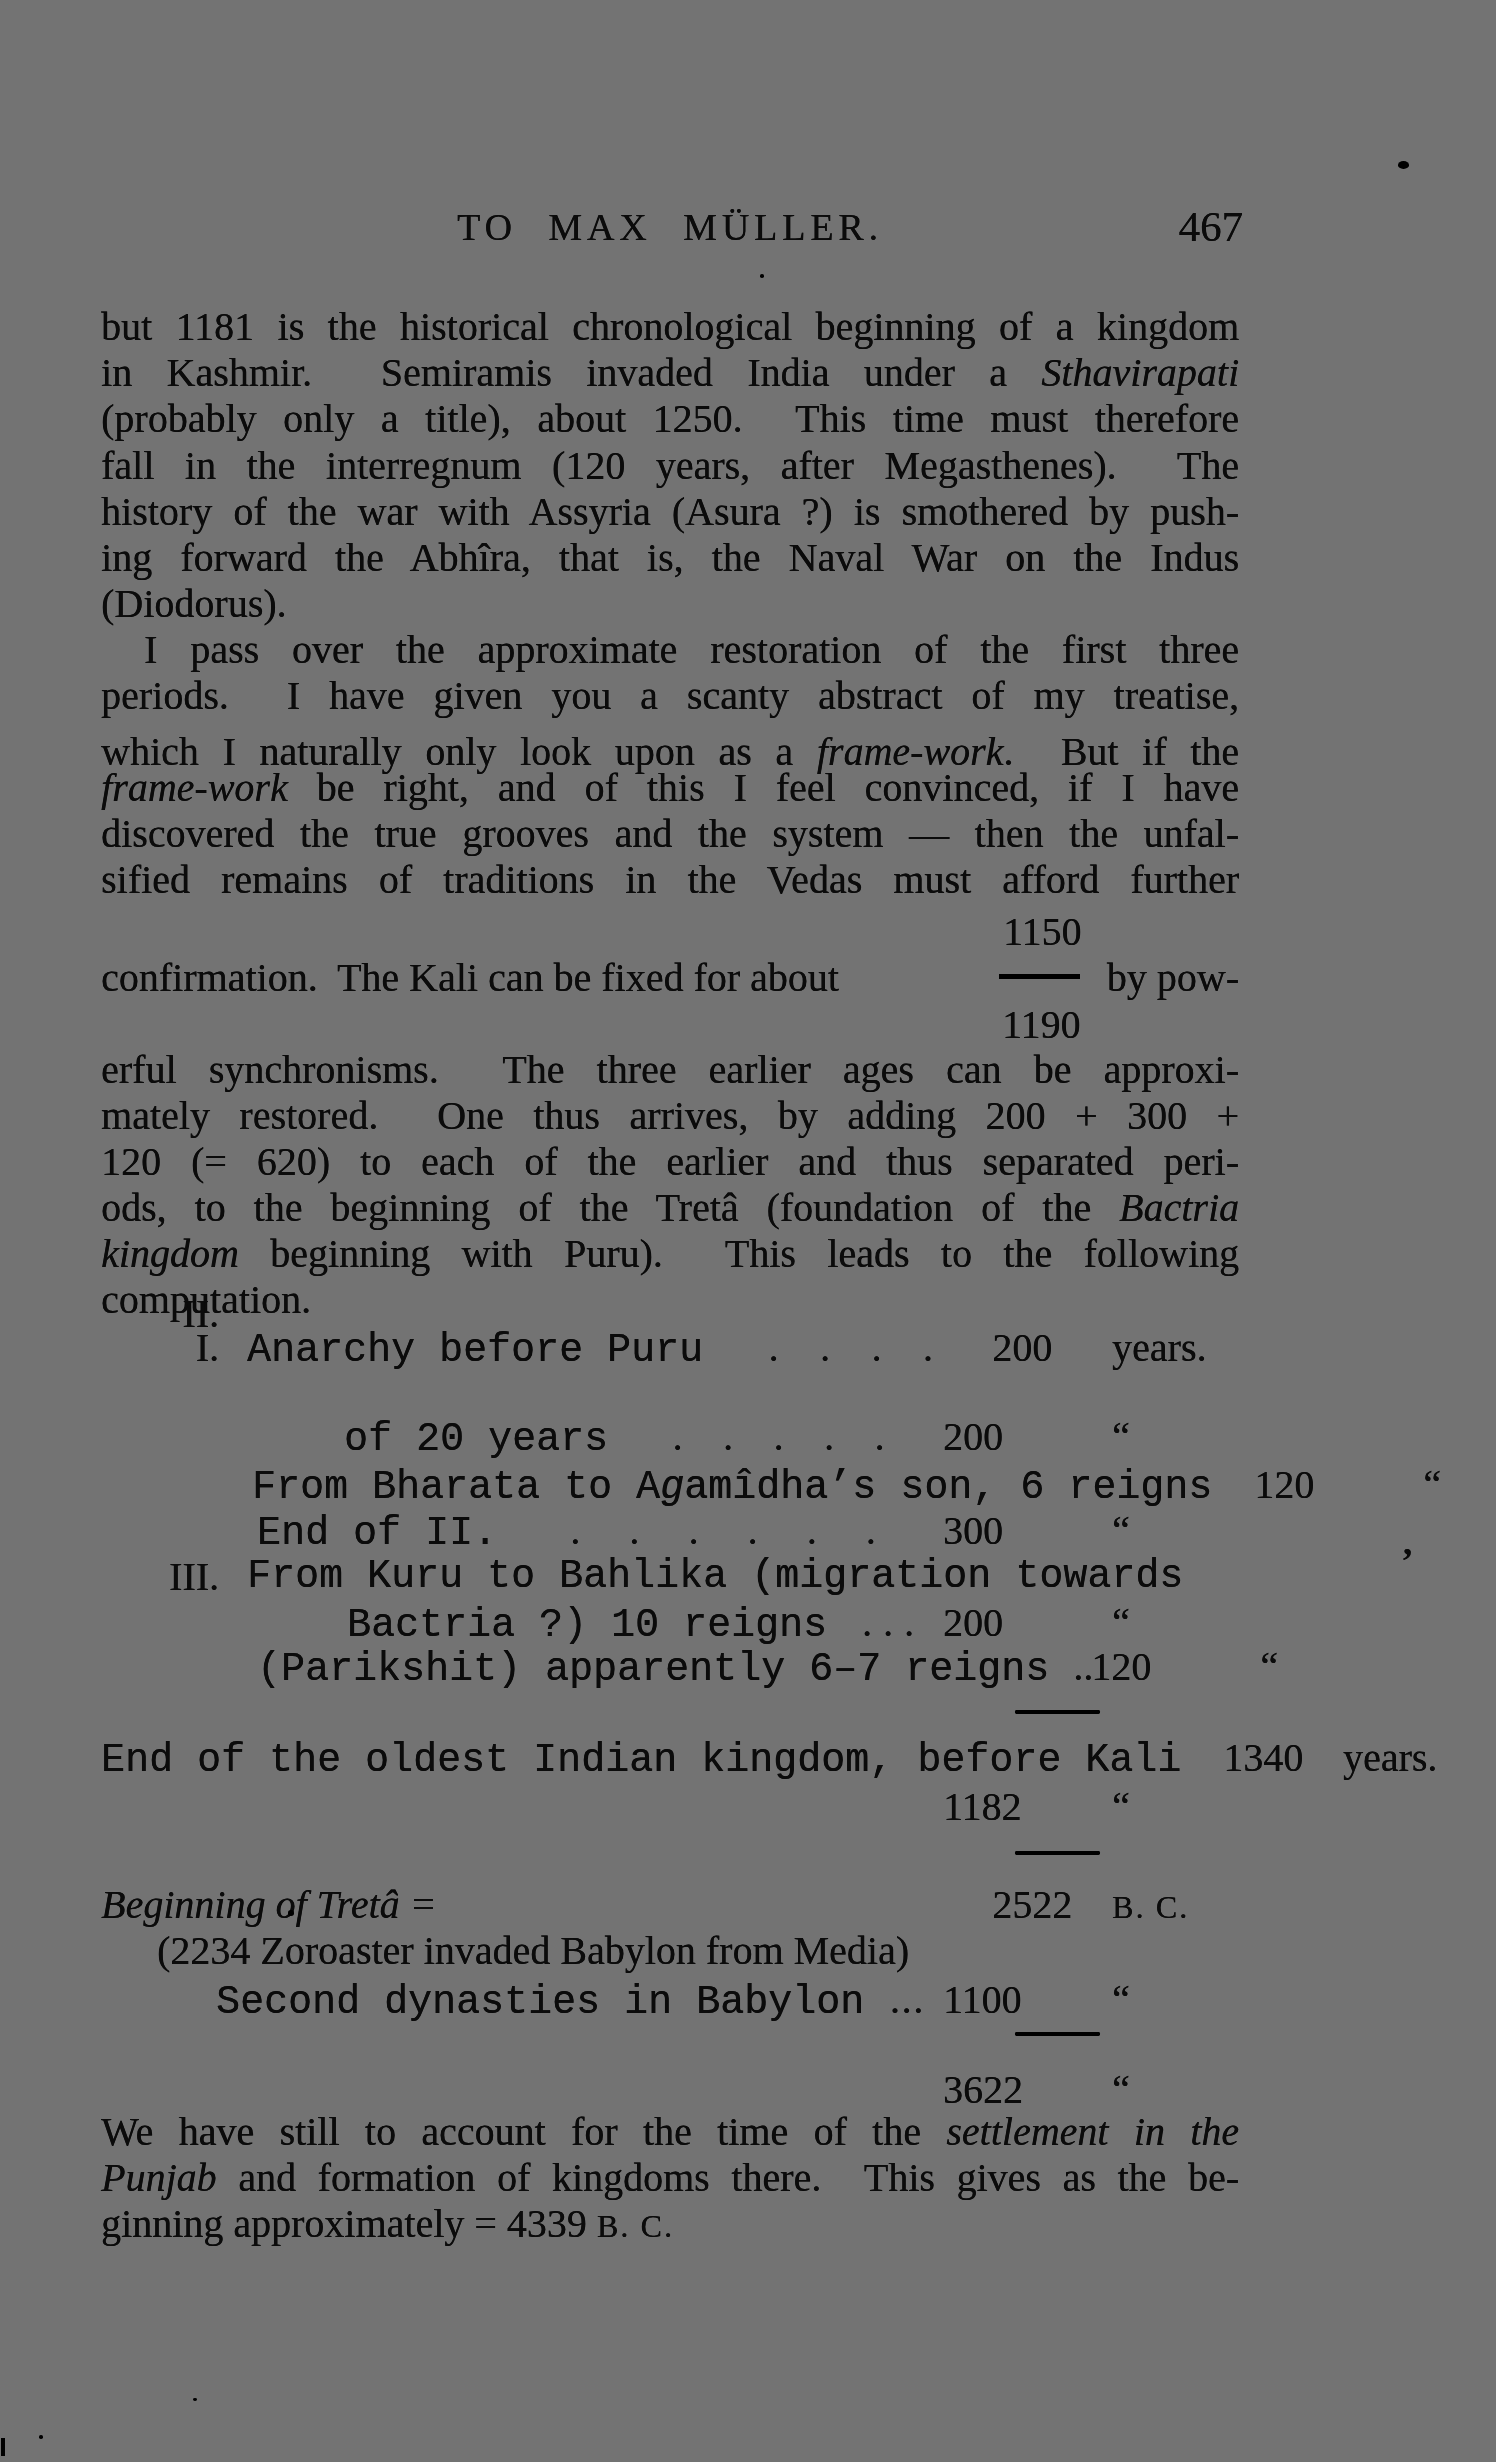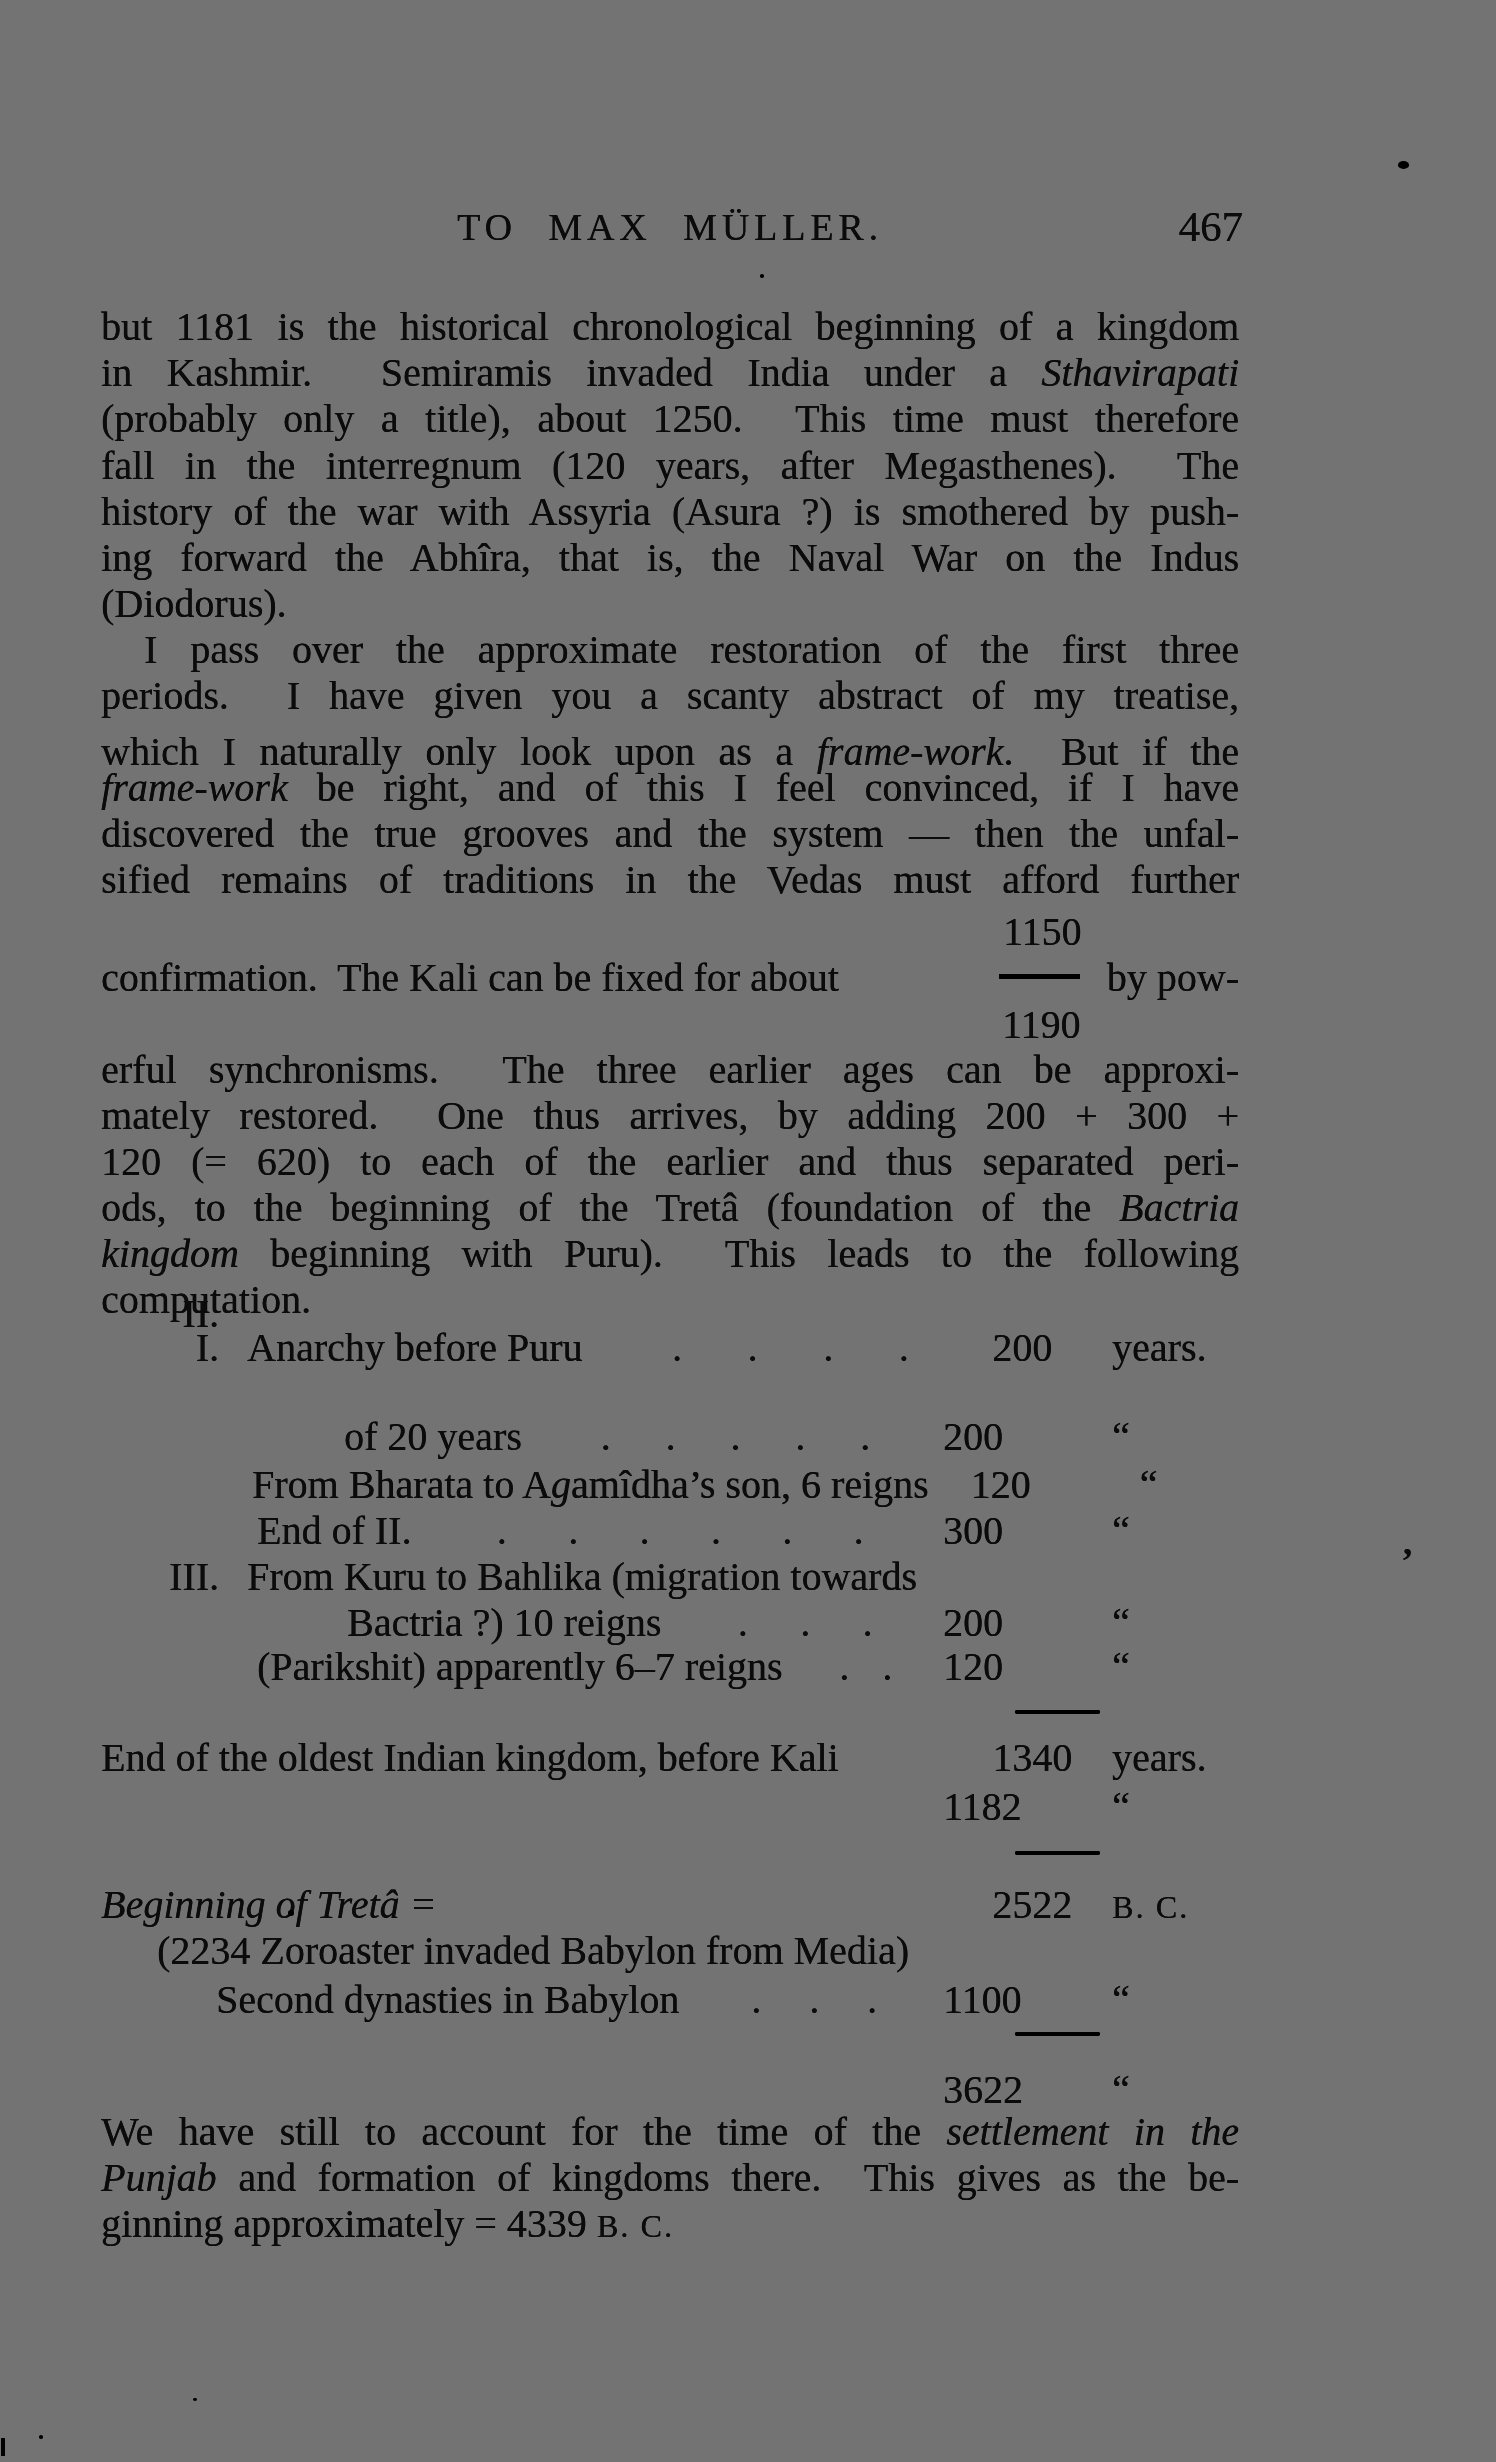--- a/index.html
+++ b/index.html
@@ -7,21 +7,21 @@
         font-family:"Liberation Serif","DejaVu Serif",serif;color:#0b0b0b;padding-left:16px;}
   .ink{text-shadow:0.3px 0 0 currentColor;}
   .htitle{position:absolute;left:101px;width:1138px;text-align:center;
           font-size:38px;letter-spacing:4.9px;word-spacing:17px;line-height:1;}
   .pagenum{position:absolute;left:1103px;width:140px;text-align:right;font-size:43px;line-height:1;}
   .line{position:absolute;font-size:40px;line-height:1.15;}
   .just{text-align:justify;text-align-last:justify;}
   .row{position:absolute;left:101px;width:1138px;display:flex;align-items:baseline;
        font-size:40px;line-height:1.15;}
   .num{position:absolute;left:0;width:118px;text-align:right;}
-  .lbl{flex:none;}
+  .lbl{flex:none;font-family:Liberation Mono, monospace;}
   .lead{flex:1 1 auto;display:flex;justify-content:space-evenly;align-items:baseline;
         padding:0 18px 0 24px;overflow:hidden;}
   .lead span{font-size:40px;}
   .val{flex:none;min-width:105px;text-align:left;}
   .unit{flex:none;width:127px;padding-left:14.7px;}
   .unit.dit{padding-left:64px;}
   .sc{font-size:0.8em;letter-spacing:2.1px;}
   .rlab{flex:1 1 auto;text-align:left;padding-right:29px;font-style:italic;}
   .rule{position:absolute;left:1015px;width:85px;height:4.2px;background:#000;border-radius:1.4px;}
   .fracnum{position:absolute;font-size:40px;line-height:1;}

